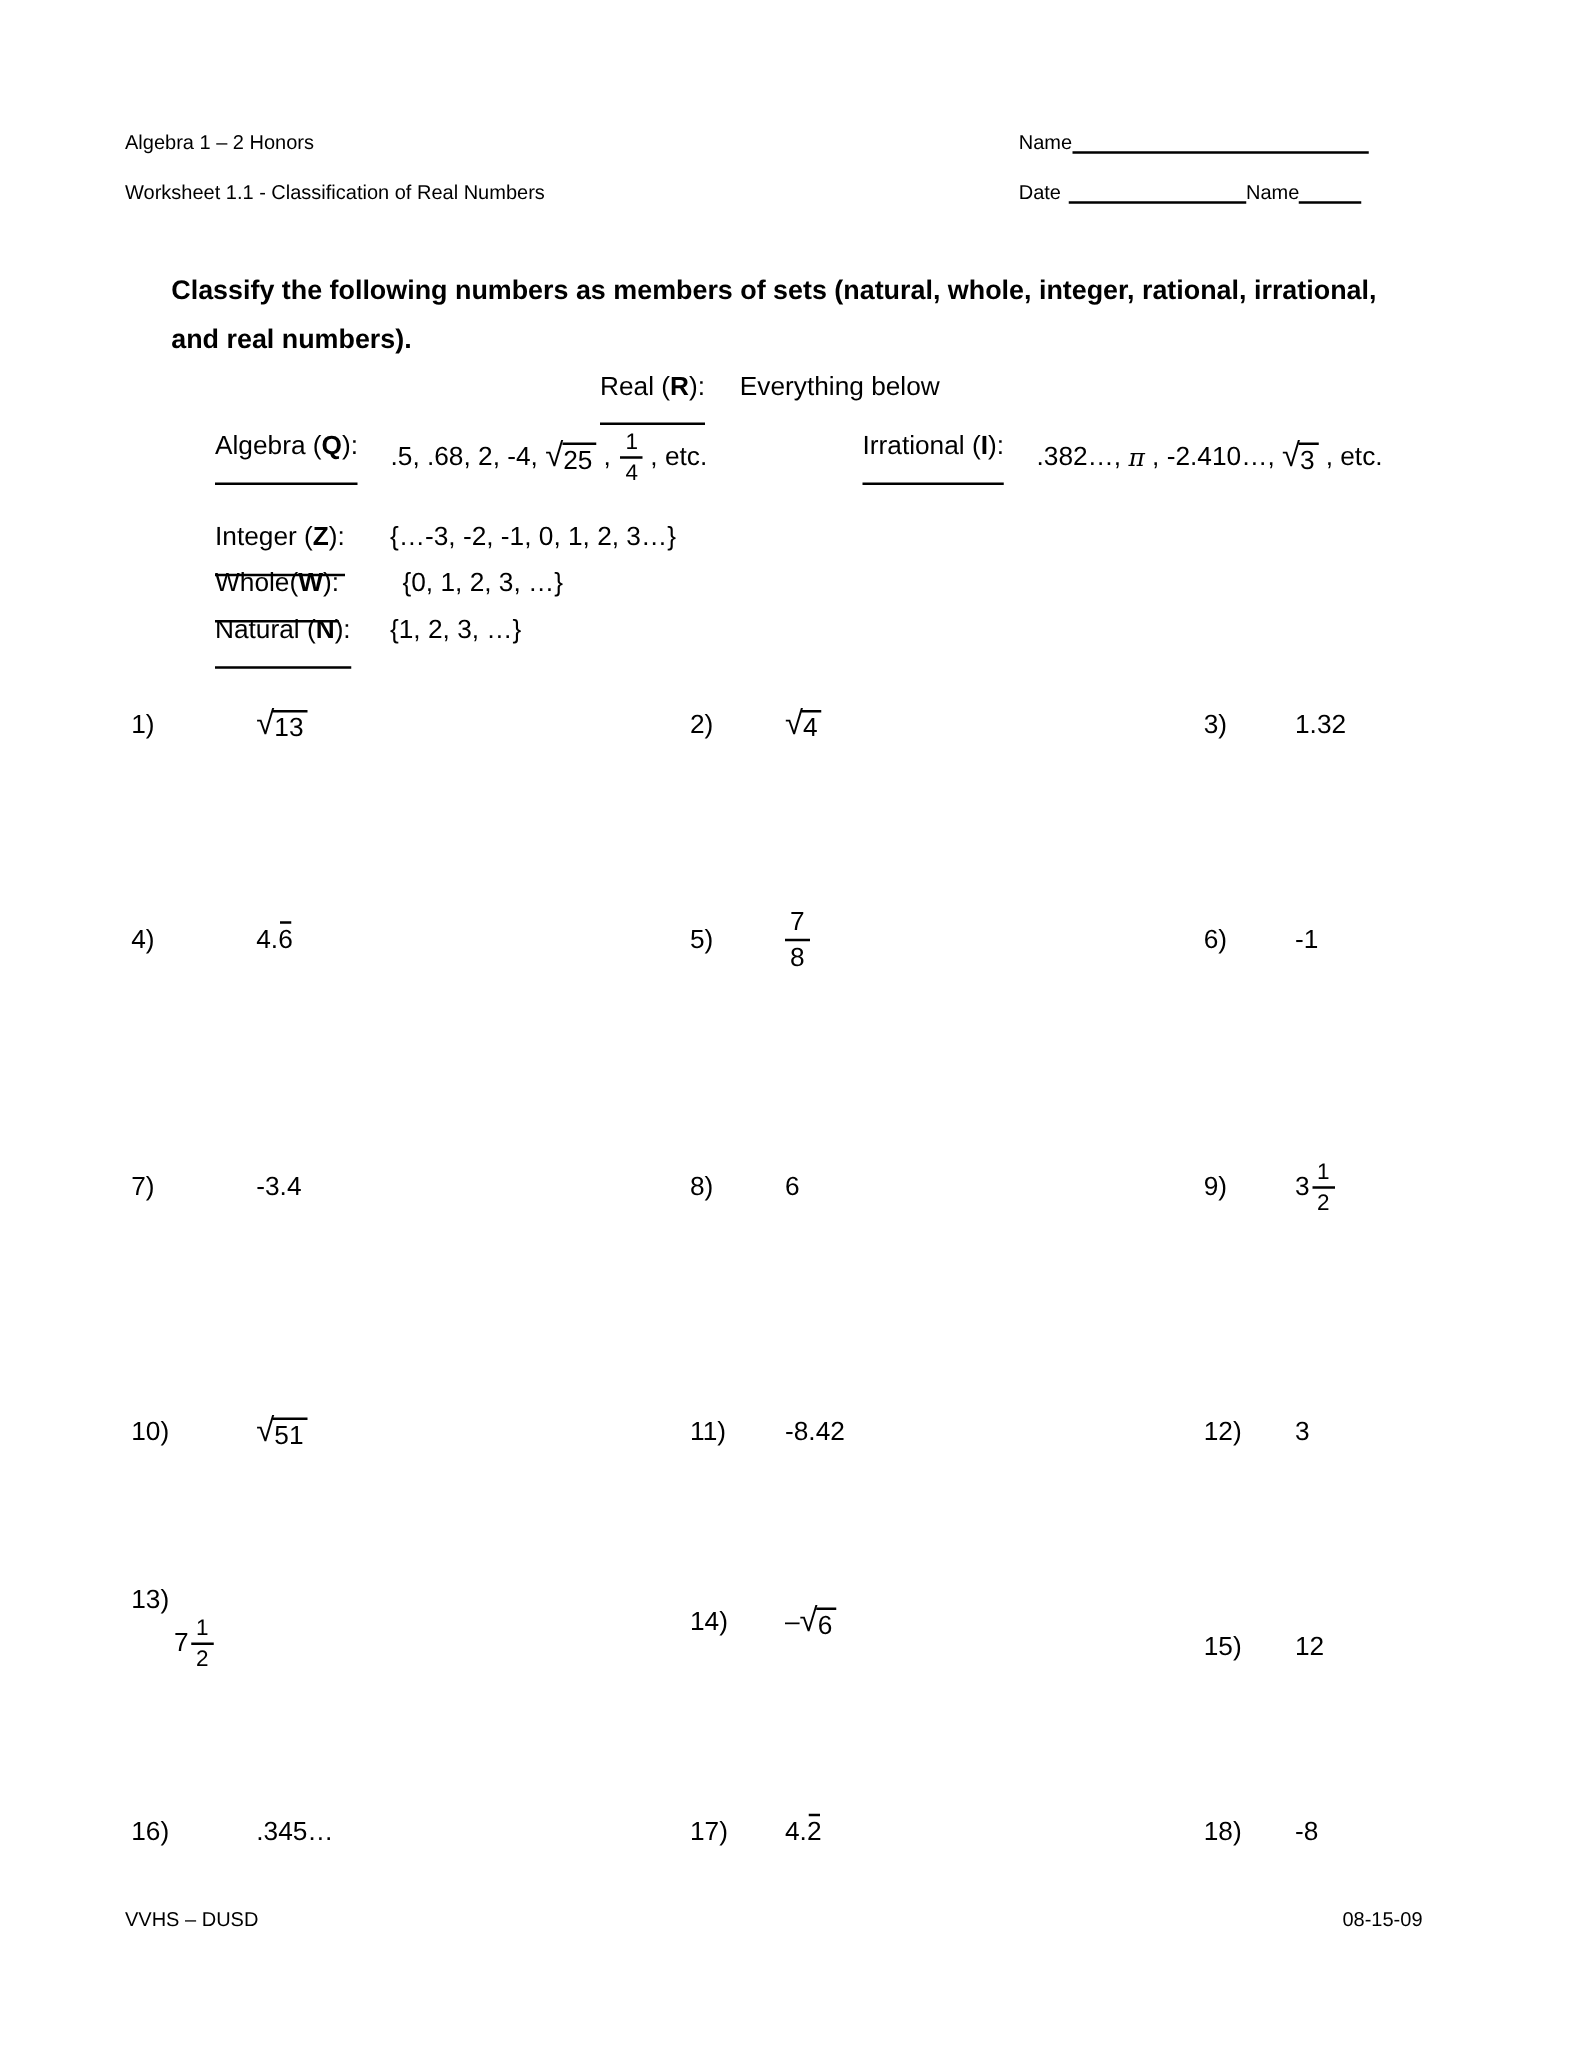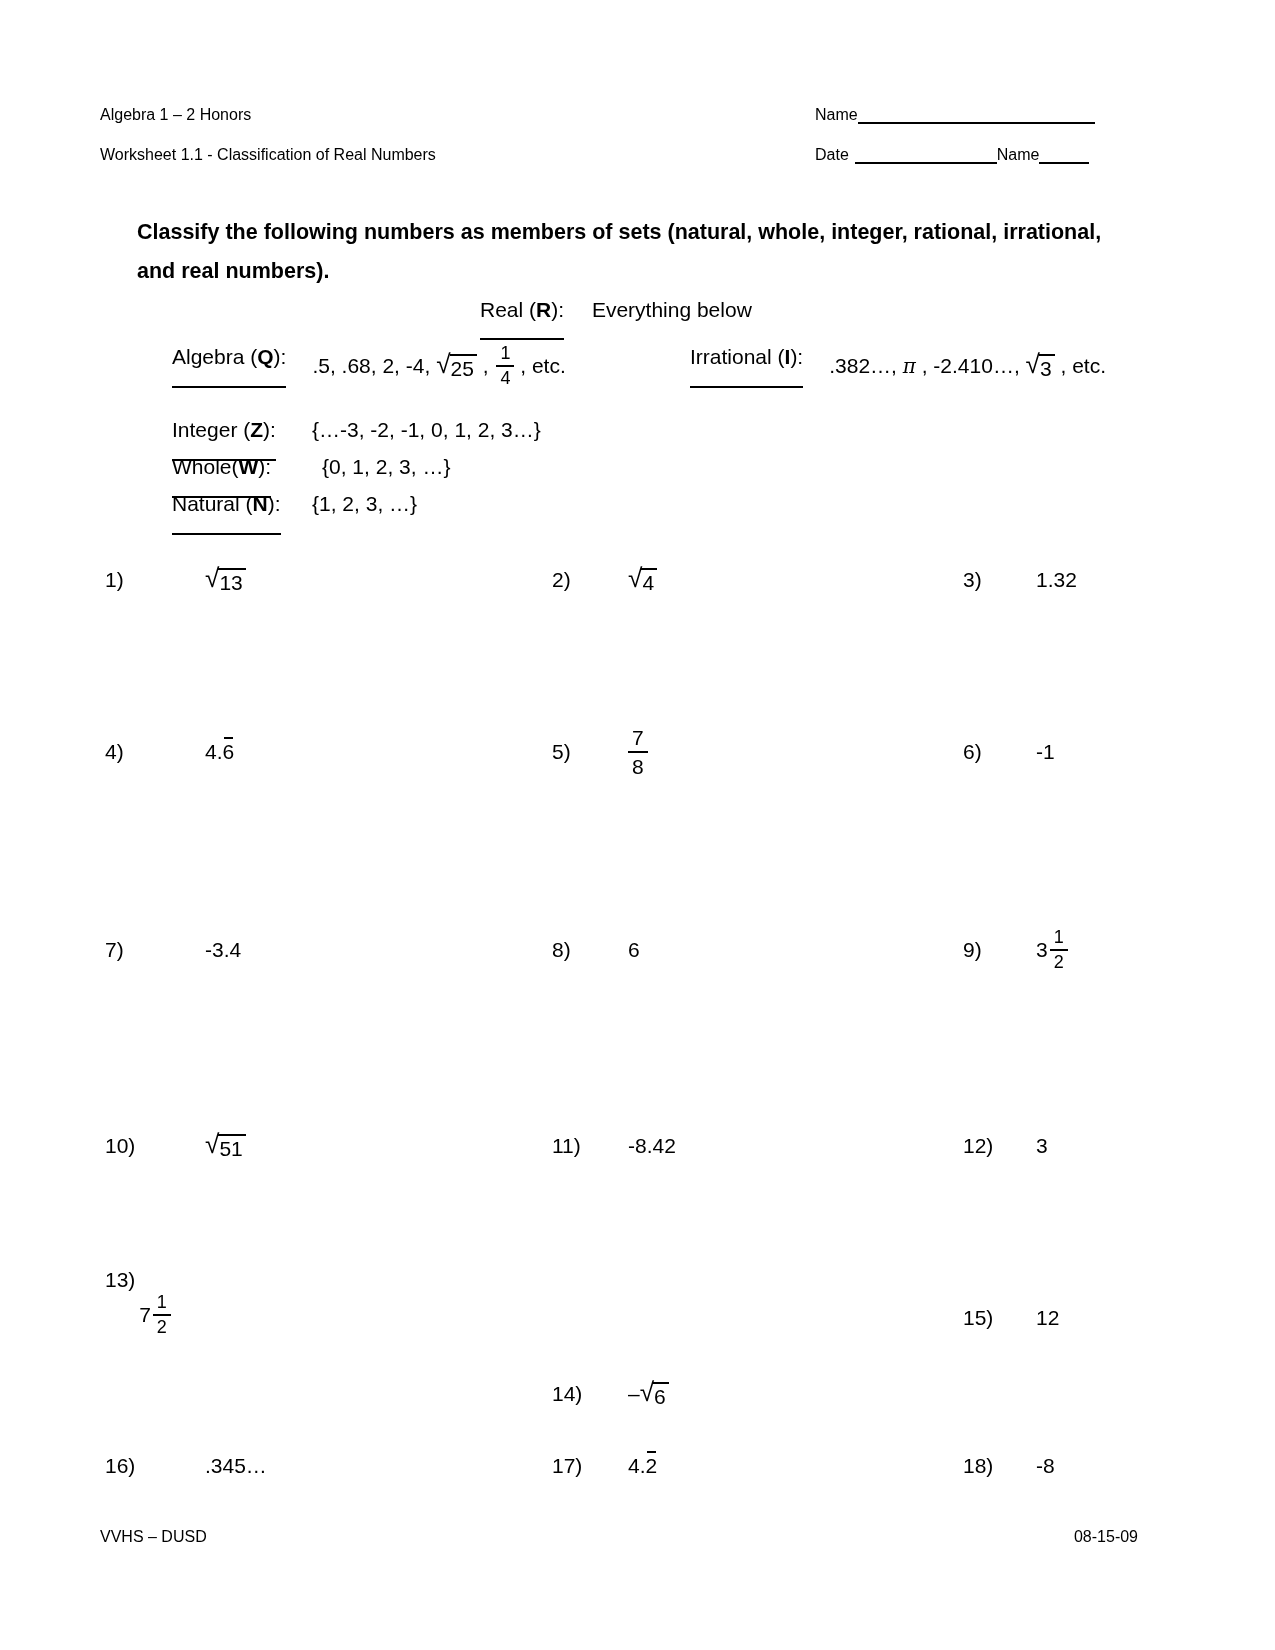--- a/index.html
+++ b/index.html
@@ -221,21 +221,21 @@
       <div class="prob-cell" style="top: 1268px; left: 105px; flex-direction: column;">
         <span class="prob-num" style="width: 100px;">13)</span>
         <span class="prob-val">
           <span>7</span>
           <span class="frac small">
             <span class="num">1</span>
             <span class="den">2</span>
           </span>
         </span>
       </div>
-      <div class="prob-cell" style="top: 1344px; left: 552px;">
+      <div class="prob-cell" style="top: 1248px; left: 552px;">
         <span class="prob-num" style="width: 76px;">14)</span>
         <span class="prob-val">
           <span>–</span>
           <span class="sqrt">
             <span class="sqrt-sign">√</span>
             <span class="radicand">6</span>
           </span>
         </span>
       </div>
       <div class="prob-cell" style="top: 1268px; left: 963px;">

